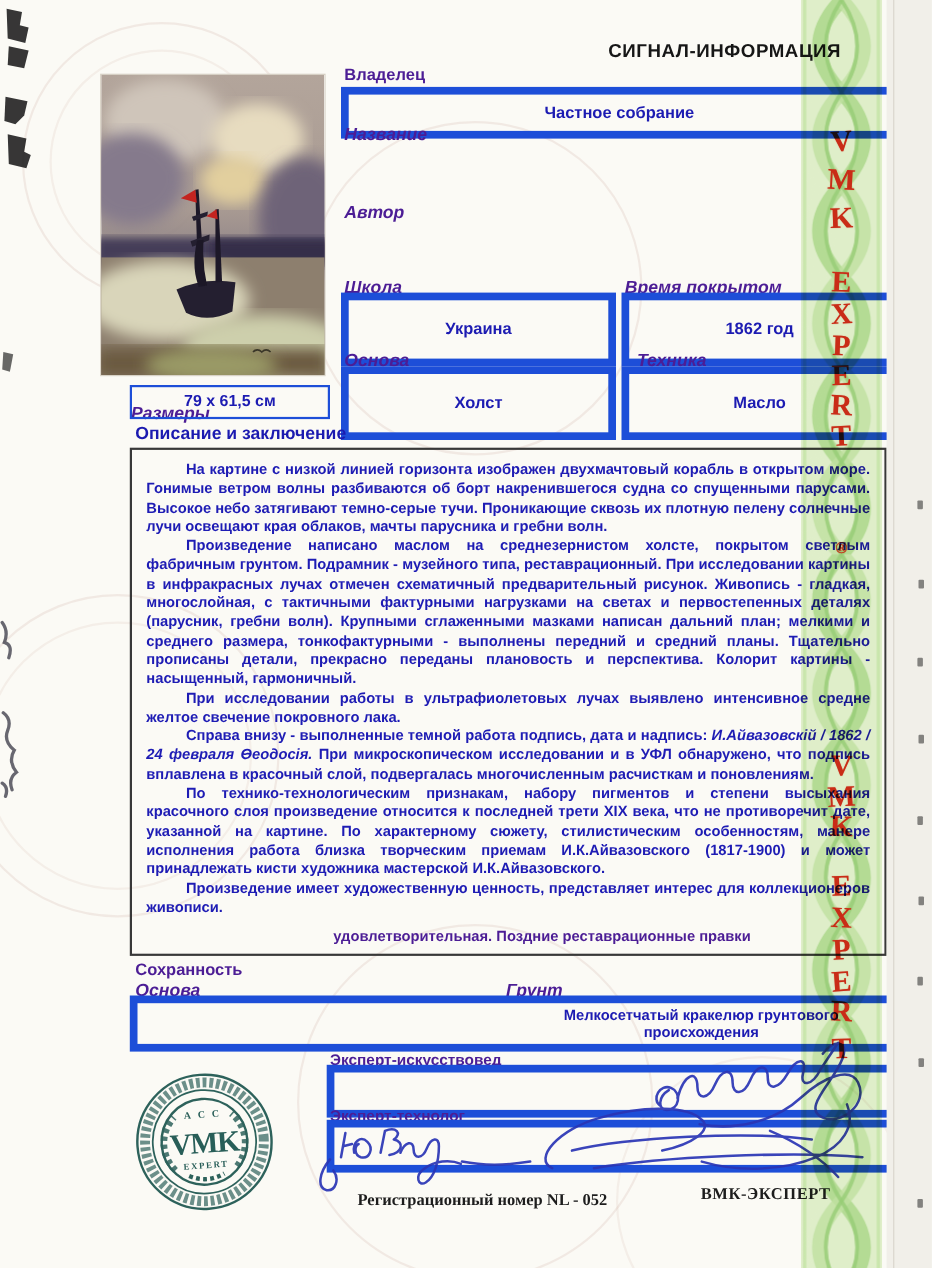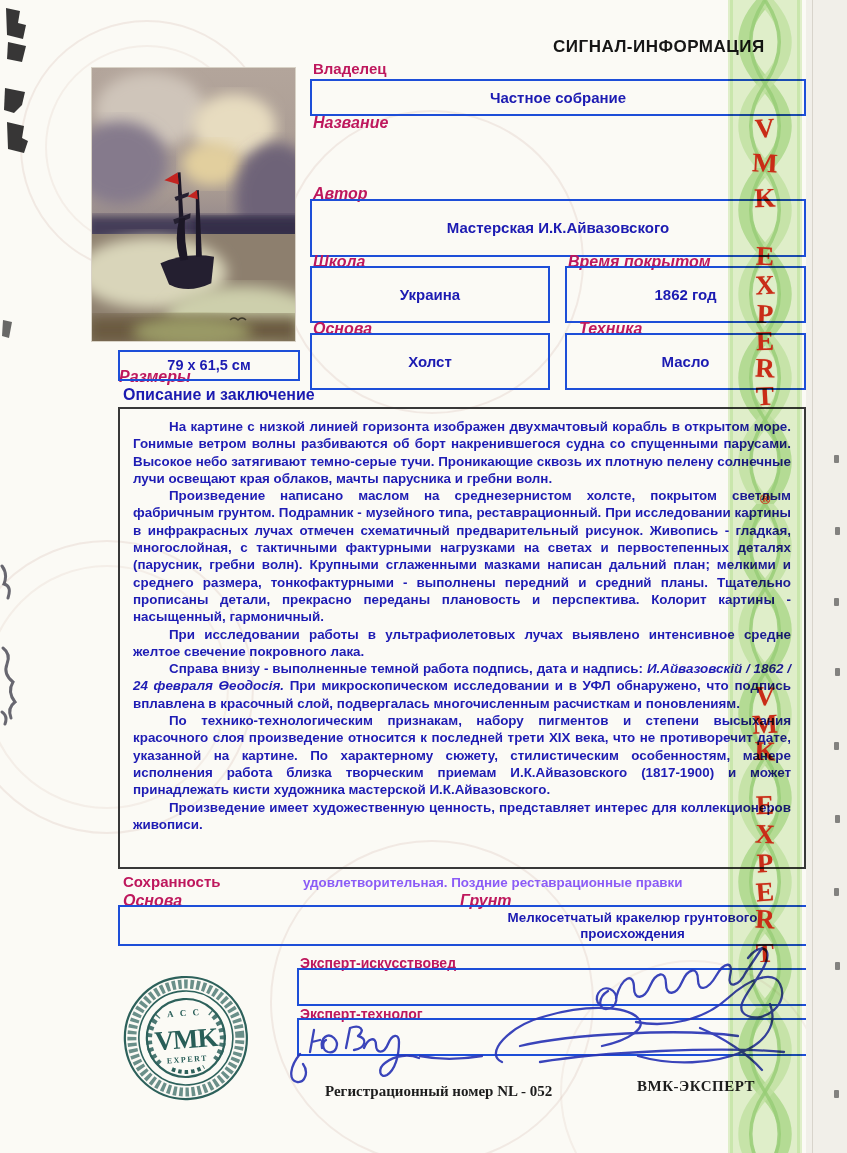--- a/index.html
+++ b/index.html
@@ -3,23 +3,23 @@
 <meta charset="utf-8">
 <style>
   html,body{margin:0;padding:0;background:#e9e7e1;}
   #page{position:relative;width:847px;height:1153px;background:#fbfaf5;overflow:hidden;
         font-family:"Liberation Sans",sans-serif;}
   .abs{position:absolute;}
   
   .wm{position:absolute;border:2px solid rgba(185,135,120,.14);border-radius:50%;}
   .wm.inner{border-color:rgba(185,135,120,.10);}
   
-  .lbl{position:absolute;font-weight:bold;font-size:14px;color:#be185d;white-space:nowrap;}
+  .lbl{position:absolute;font-weight:bold;font-size:14px;color:#4c1d95;white-space:nowrap;}
   .lbl.it{font-style:italic;font-size:16px;}
-  .box{position:absolute;border:2px solid #1d4ed8;display:flex;align-items:center;justify-content:center;}
+  .box{position:absolute;border:7px solid #1d4ed8;display:flex;align-items:center;justify-content:center;}
   .val{font-weight:bold;font-size:15px;color:#1c1bb2;text-align:center;line-height:1.15;}
   .heading{position:absolute;font-weight:bold;font-size:16px;color:#1b1ab0;}
   .header-title{position:absolute;font-weight:bold;font-size:17px;color:#161616;letter-spacing:.5px;}
   
   #desc-box{position:absolute;left:118px;top:407px;width:688px;height:462px;border:2px solid #383838;
             box-sizing:border-box;padding:9px 13px 0 13px;}
   .desc-p{margin:0;text-indent:36px;text-align:justify;font-weight:bold;font-size:13.4px;
           line-height:17.3px;color:#1e1cb4;}
   .desc-p .it{font-style:italic;}
   
@@ -114,23 +114,20 @@
   <div class="header-title" style="left:553px;top:37px;">СИГНАЛ-ИНФОРМАЦИЯ</div>
 
   <div class="lbl" style="left:313px;top:60px;font-size:15px;">Владелец</div>
   <div class="box" style="left:310px;top:79px;width:492px;height:33px;">
     <span class="val">Частное собрание</span>
   </div>
 
   <div class="lbl it" style="left:313px;top:114px;">Название</div>
 
   <div class="lbl it" style="left:313px;top:185px;">Автор</div>
-  <div class="box" style="left:310px;top:199px;width:492px;height:54px;">
-    <span class="val">Мастерская И.К.Айвазовского</span>
-  </div>
 
   <div class="lbl it" style="left:313px;top:253px;">Школа</div>
   <div class="lbl it" style="left:568px;top:253px;">Время покрытом</div>
   <div class="box" style="left:310px;top:266px;width:236px;height:53px;">
     <span class="val">Украина</span>
   </div>
   <div class="box" style="left:565px;top:266px;width:237px;height:53px;">
     <span class="val">1862 год</span>
   </div>
 
@@ -152,21 +149,21 @@
   <div id="desc-box">
       <p class="desc-p"><span>На картине с низкой линией горизонта  изображен двухмачтовый корабль в открытом море. Гонимые ветром волны разбиваются об борт накренившегося судна со спущенными парусами.  Высокое небо затягивают темно-серые тучи.  Проникающие сквозь их плотную пелену солнечные лучи освещают края облаков, мачты парусника и гребни волн.</span></p>
       <p class="desc-p"><span>Произведение написано маслом на среднезернистом холсте, покрытом светлым фабричным грунтом. Подрамник  -  музейного типа, реставрационный.  При исследовании картины в инфракрасных лучах отмечен схематичный предварительный рисунок.  Живопись  -  гладкая, многослойная,  с тактичными  фактурными нагрузками  на светах  и первостепенных деталях (парусник, гребни волн).  Крупными сглаженными мазками написан дальний план; мелкими и среднего размера,  тонкофактурными  -  выполнены передний  и средний планы.  Тщательно прописаны детали, прекрасно переданы плановость и перспектива.  Колорит картины - насыщенный, гармоничный.</span></p>
       <p class="desc-p"><span>При исследовании работы в ультрафиолетовых лучах выявлено интенсивное средне желтое свечение покровного лака.</span></p>
       <p class="desc-p"><span>Справа внизу  -  выполненные темной работа подпись, дата и надпись:  </span><span class="it">И.Айвазовскій / 1862 / 24 февраля  Ѳеодосія.</span><span>  При микроскопическом исследовании и в УФЛ обнаружено, что подпись вплавлена в красочный слой, подвергалась многочисленным расчисткам и поновлениям.</span></p>
       <p class="desc-p"><span>По технико-технологическим признакам,  набору пигментов  и степени высыхания красочного слоя произведение относится к последней трети XIX века, что не противоречит дате, указанной на картине. По характерному сюжету, стилистическим особенностям, манере исполнения работа близка творческим приемам И.К.Айвазовского (1817-1900)  и может принадлежать кисти художника мастерской И.К.Айвазовского.</span></p>
       <p class="desc-p"><span>Произведение имеет художественную ценность, представляет интерес для коллекционеров живописи.</span></p>
     </div>
 
   <div class="lbl" style="left:123px;top:873px;font-size:15px;">Сохранность</div>
-  <div class="abs" style="left:303px;top:875px;font-weight:bold;font-size:13.4px;color:#8b5cf6;">удовлетворительная. Поздние реставрационные правки</div>
+  <div class="abs" style="left:303px;top:843px;font-weight:bold;font-size:13.4px;color:#4c1d95;">удовлетворительная. Поздние реставрационные правки</div>
   <div class="lbl it" style="left:123px;top:892px;">Основа</div>
   <div class="lbl it" style="left:460px;top:892px;">Грунт</div>
   <div class="box" style="left:118px;top:905px;width:688px;height:37px;justify-content:flex-start;">
     <div class="cond-cell" style="left:337px;width:351px;">
       <span class="val" style="font-size:13.4px;width:300px;">Мелкосетчатый кракелюр грунтового происхождения</span>
     </div>
   </div>
 
   <div class="lbl" style="left:300px;top:955px;">Эксперт-искусствовед</div>
   <div class="box" style="left:297px;top:968px;width:508px;height:34px;"></div>

